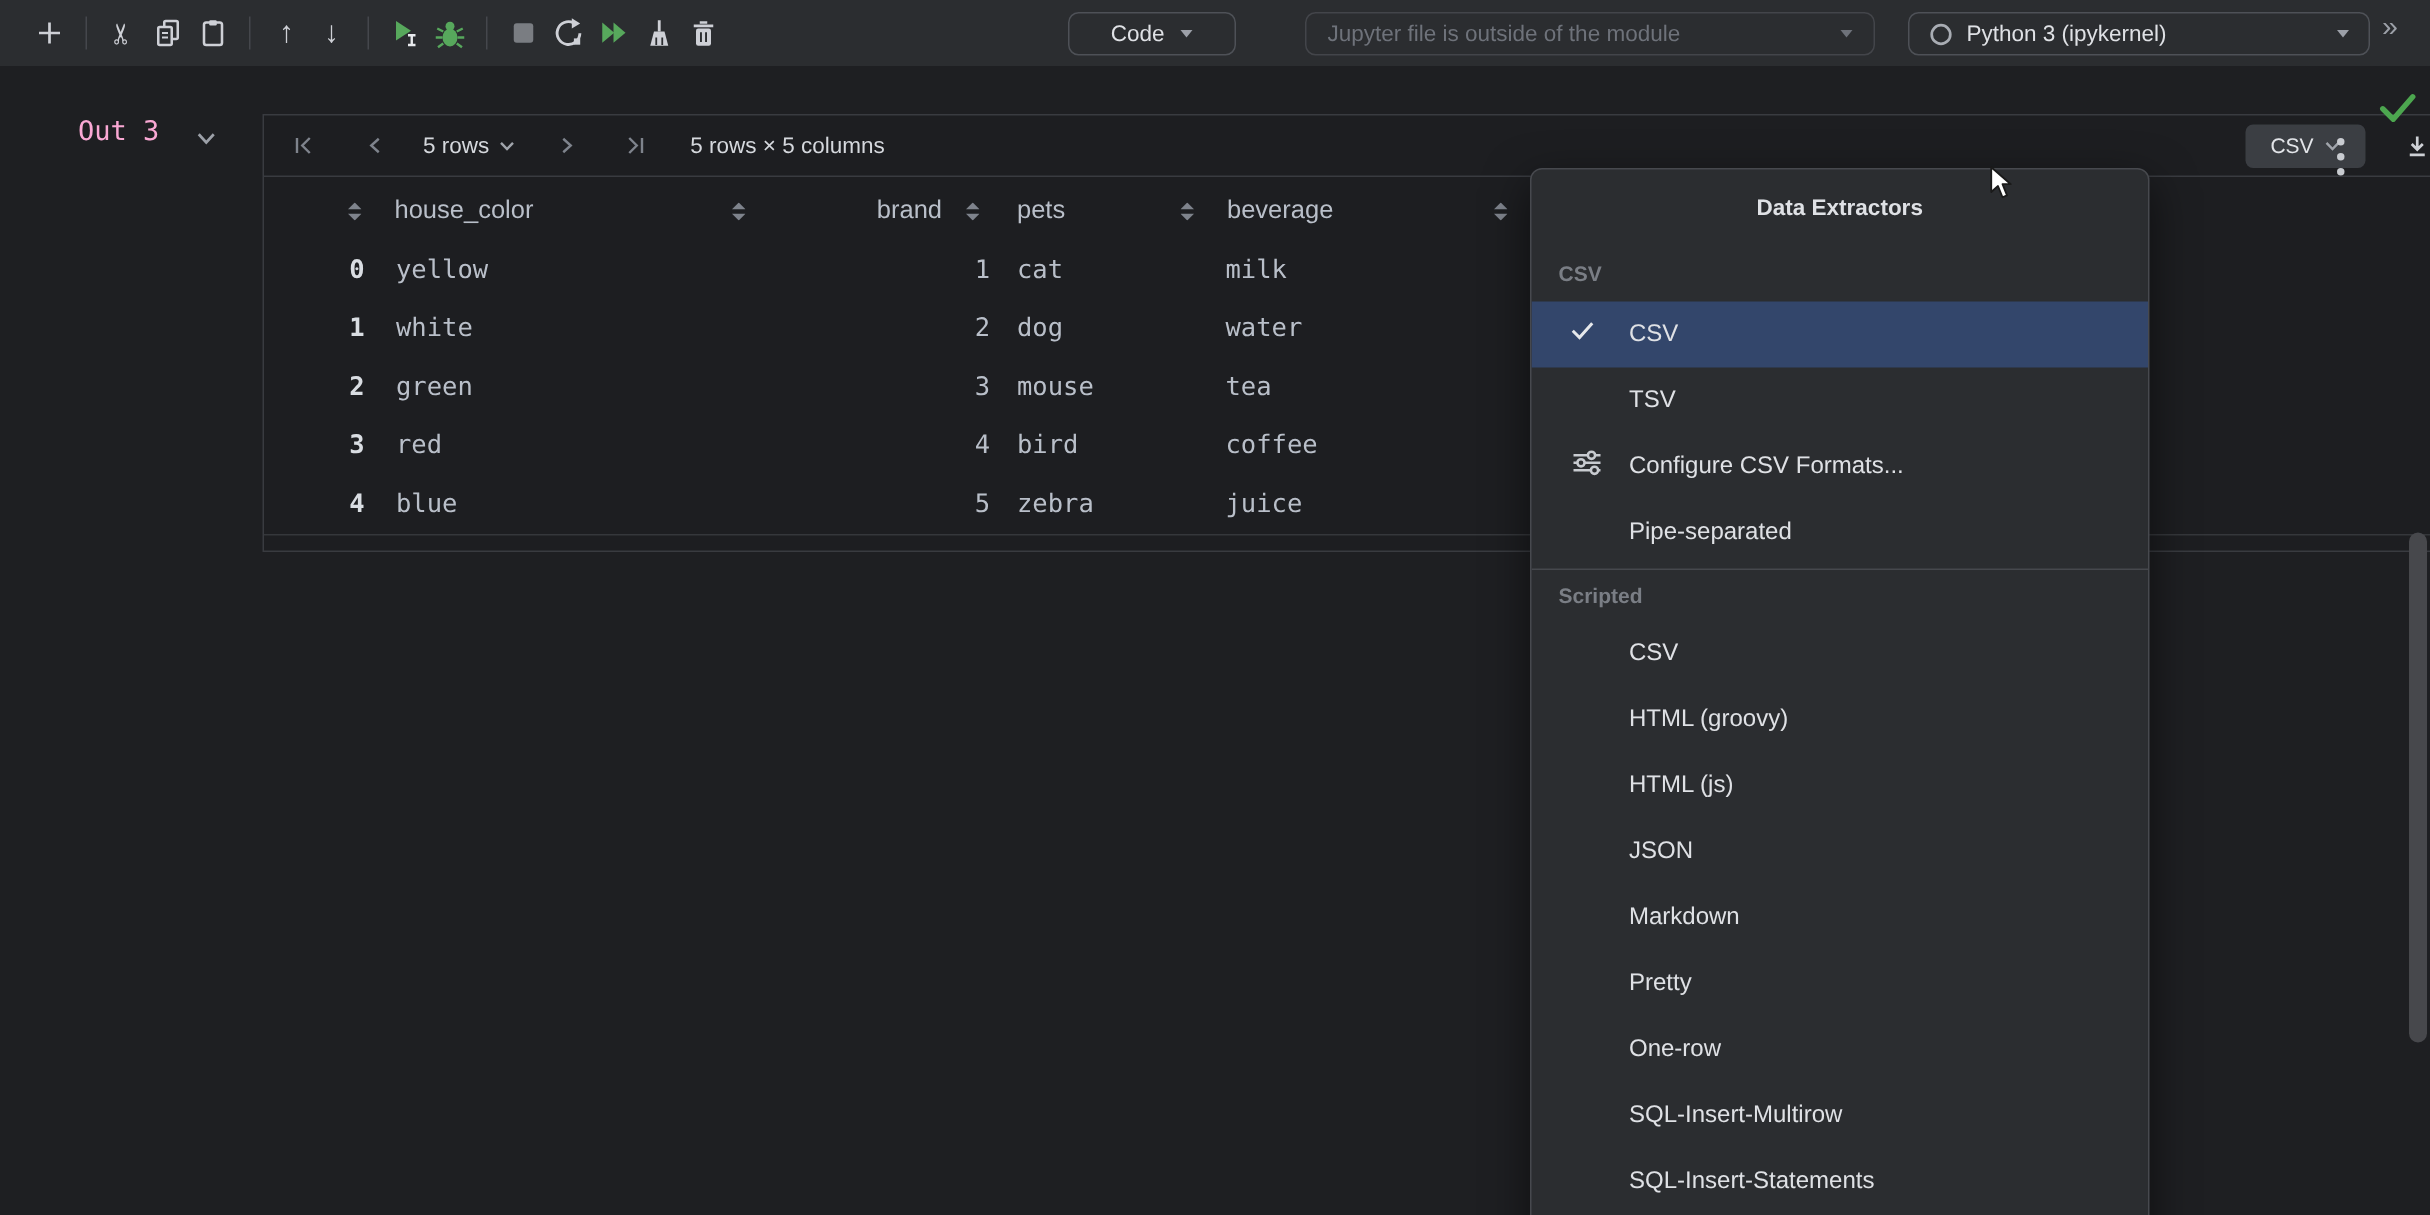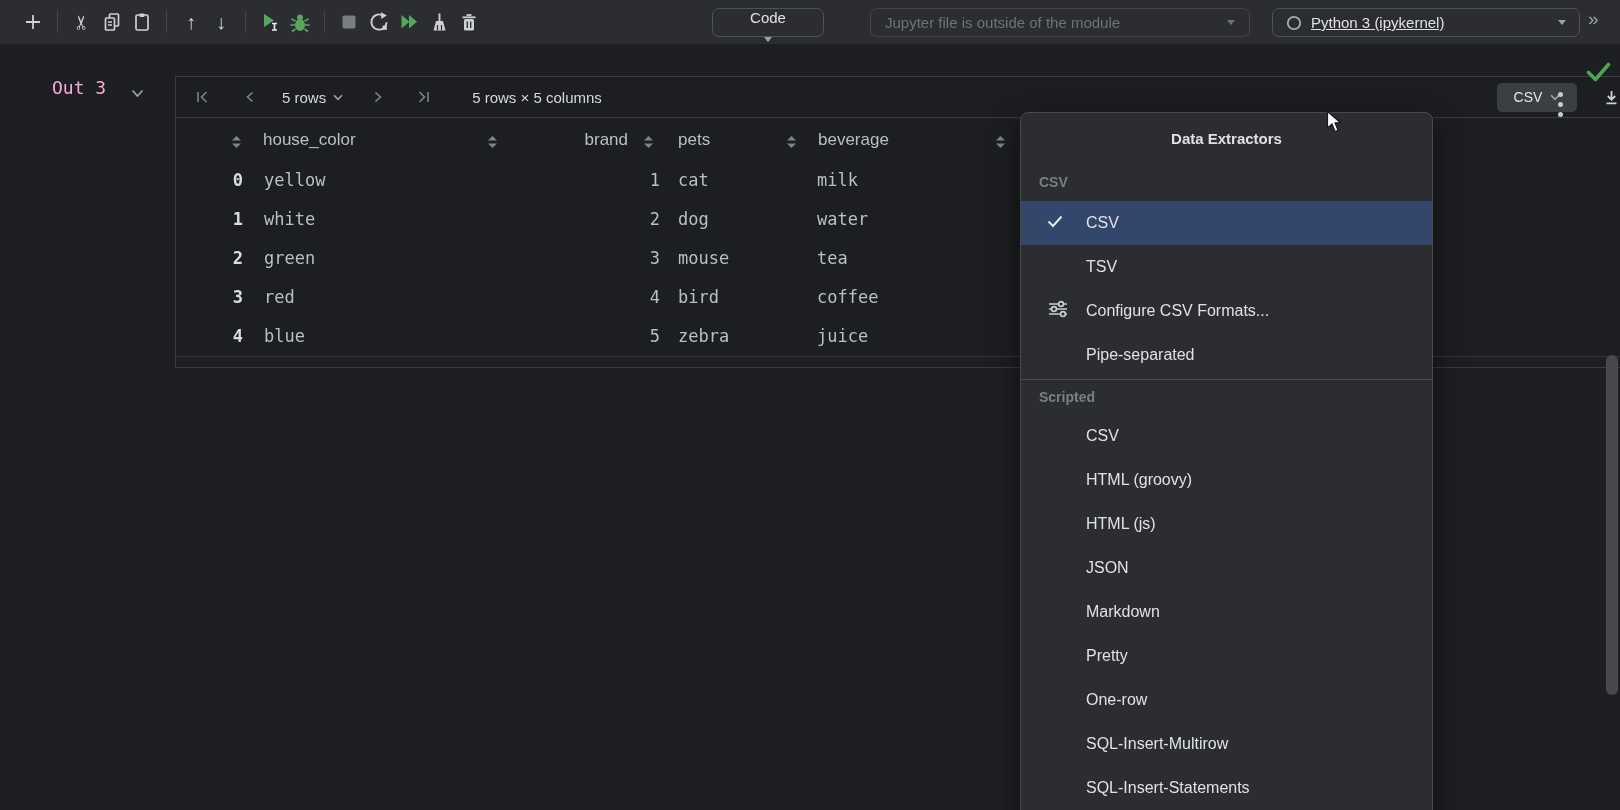--- a/index.html
+++ b/index.html
@@ -150,30 +150,30 @@
   </span>
   <span class="icon-btn">
     <svg width="22" height="22" viewBox="0 0 22 22">
       <path d="M4.5 6.3 H17.5" stroke="#CED0D6" stroke-width="1.8"></path>
       <path d="M8.5 4 h5" stroke="#CED0D6" stroke-width="1.8"></path>
       <rect x="6" y="8" width="10" height="11.5" rx="1.5" fill="#CED0D6"></rect>
       <path d="M9.3 10.5 v6.5 M12.7 10.5 v6.5" stroke="#2B2D30" stroke-width="1.3"></path>
     </svg>
   </span>
 
-  <div class="combo" style="left:712px; width:112px; justify-content:space-between; gap:11px;flex-direction:column;">
+  <div class="combo" style="left:712px; width:112px; justify-content:center; gap:11px;">
     <span>Code</span>
     <span class="tri-down"></span>
   </div>
   <div class="combo" style="left:870px; width:380px; justify-content:space-between; padding:0 14px;
        color:#6E727A; border-color:#43454A;">
     <span>Jupyter file is outside of the module</span>
     <span class="tri-down" style="border-top-color:#6E727A"></span>
   </div>
-  <div class="combo" style="left:1272px; width:308px; padding:0 13px; gap:9px;text-decoration:underline;">
+  <div class="combo" style="left:1272px; width:308px; padding:0 13px; gap:9px;">
     <svg width="16" height="16" viewBox="0 0 16 16">
       <circle cx="8" cy="8" r="6.2" stroke="#A8ACB3" stroke-width="1.8" fill="none"></circle>
     </svg>
     <span>Python 3 (ipykernel)</span>
     <span class="tri-down" style="margin-left:auto"></span>
   </div>
   <span class="overflow-chevrons">»</span>
 </div>
 
 <span class="out-label">Out 3</span>
@@ -204,21 +204,21 @@
     <span class="nav-ic" style="margin-left:27px">
       <svg width="16" height="16" viewBox="0 0 16 16">
         <path d="M5.5 3.5 L10.5 8 L5.5 12.5" stroke="#7E838C" stroke-width="1.6" fill="none"></path>
       </svg>
       </span>
     <span class="nav-ic" style="margin-left:30px">
       <svg width="16" height="16" viewBox="0 0 16 16">
         <path d="M12 3 V13 M3.5 3 L8.5 8 L3.5 13" stroke="#7E838C" stroke-width="1.6" fill="none"></path>
       </svg>
       </span>
-    <span class="ptext" style="margin-left:40px">5 rows × 5 columns</span>
+    <span class="ptext" style="margin-left:28px">5 rows × 5 columns</span>
 
     <span class="csv-btn" style="margin-left:auto">
       <span>CSV</span>
       <svg width="10" height="7" viewBox="0 0 10 7">
         <path d="M1 1.2 L5 5.4 L9 1.2" stroke="#A0A4AB" stroke-width="1.6" fill="none"></path>
       </svg>
     </span>
     <span class="nav-ic" style="margin-left:26px">
       <svg width="17" height="17" viewBox="0 0 17 17">
         <path d="M8.5 2 V10.5 M4.8 7 L8.5 10.7 L12.2 7 M3.5 14.3 H13.5" stroke="#CDD0D5" stroke-width="1.8" fill="none"></path>

